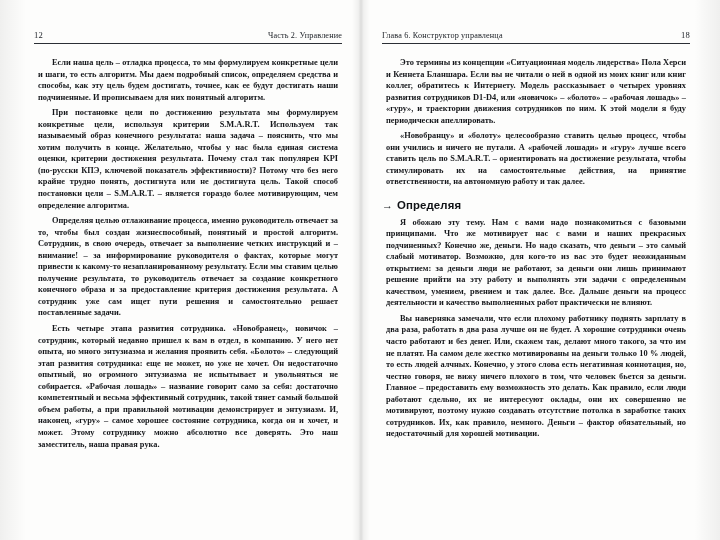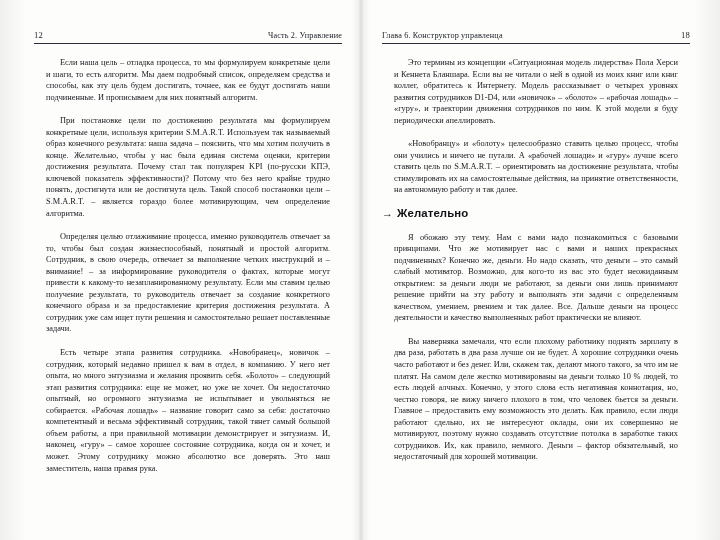--- a/index.html
+++ b/index.html
@@ -73,22 +73,23 @@
 
   .body-text {
     font-size: 8.35px;
     line-height: 11.55px;
     text-align: justify;
     text-justify: inter-word;
     hyphens: manual;
     color: #16181c;
   }
   .body-text p {
-    margin: 12px;
+    margin: 4px;
     text-indent: 14px;
+    font-weight: bold;
   }
   .section-head {
     font-family: "Liberation Sans", "DejaVu Sans", sans-serif;
     font-weight: bold;
     font-size: 11.4px;
     letter-spacing: 0.1px;
     margin: 12px 0 5px 0;
     color: #101216;
     display: flex;
     align-items: center;
@@ -124,21 +125,21 @@
     <div class="running-head">
       <span>Глава 6. Конструктор управленца</span>
       <span class="folio">18</span>
     </div>
     <div class="body-text">
       <p>Это термины из концепции «Ситуационная модель лидерства» Пола Херси и Кеннета Бланшара. Если вы не читали о ней в одной из моих книг или книг коллег, обратитесь к Интернету. Модель рассказывает о четырех уровнях развития сотрудников D1-D4, или «новичок» – «болото» – «рабочая лошадь» – «гуру», и траектории движения сотрудников по ним. К этой модели я буду периодически апеллировать.</p>
       <p>«Новобранцу» и «болоту» целесообразно ставить целью процесс, чтобы они учились и ничего не путали. А «рабочей лошади» и «гуру» лучше всего ставить цель по S.M.A.R.T. – ориентировать на достижение результата, чтобы стимулировать их на самостоятельные действия, на принятие ответственности, на автономную работу и так далее.</p>
 
       <div class="section-head">
         <span class="arrow-icon">→</span>
-        <span>Желательно</span>
+        <span>Определяя</span>
       </div>
 
       <p>Я обожаю эту тему. Нам с вами надо познакомиться с базовыми принципами. Что же мотивирует нас с вами и наших прекрасных подчиненных? Конечно же, деньги. Но надо сказать, что деньги – это самый слабый мотиватор. Возможно, для кого-то из вас это будет неожиданным открытием: за деньги люди не работают, за деньги они лишь принимают решение прийти на эту работу и выполнять эти задачи с определенным качеством, умением, рвением и так далее. Все. Дальше деньги на процесс деятельности и качество выполненных работ практически не влияют.</p>
       <p>Вы наверняка замечали, что если плохому работнику поднять зарплату в два раза, работать в два раза лучше он не будет. А хорошие сотрудники очень часто работают и без денег. Или, скажем так, делают много такого, за что им не платят. На самом деле жестко мотивированы на деньги только 10 % людей, то есть людей алчных. Конечно, у этого слова есть негативная коннотация, но, честно говоря, не вижу ничего плохого в том, что человек бьется за деньги. Главное – предоставить ему возможность это делать. Как правило, если люди работают сдельно, их не интересуют оклады, они их совершенно не мотивируют, поэтому нужно создавать отсутствие потолка в заработке таких сотрудников. Их, как правило, немного. Деньги – фактор обязательный, но недостаточный для хорошей мотивации.</p>
     </div>
   </div>
 
   <div class="gutter"></div>
   <div class="edge-l"></div>
   <div class="edge-r"></div>

